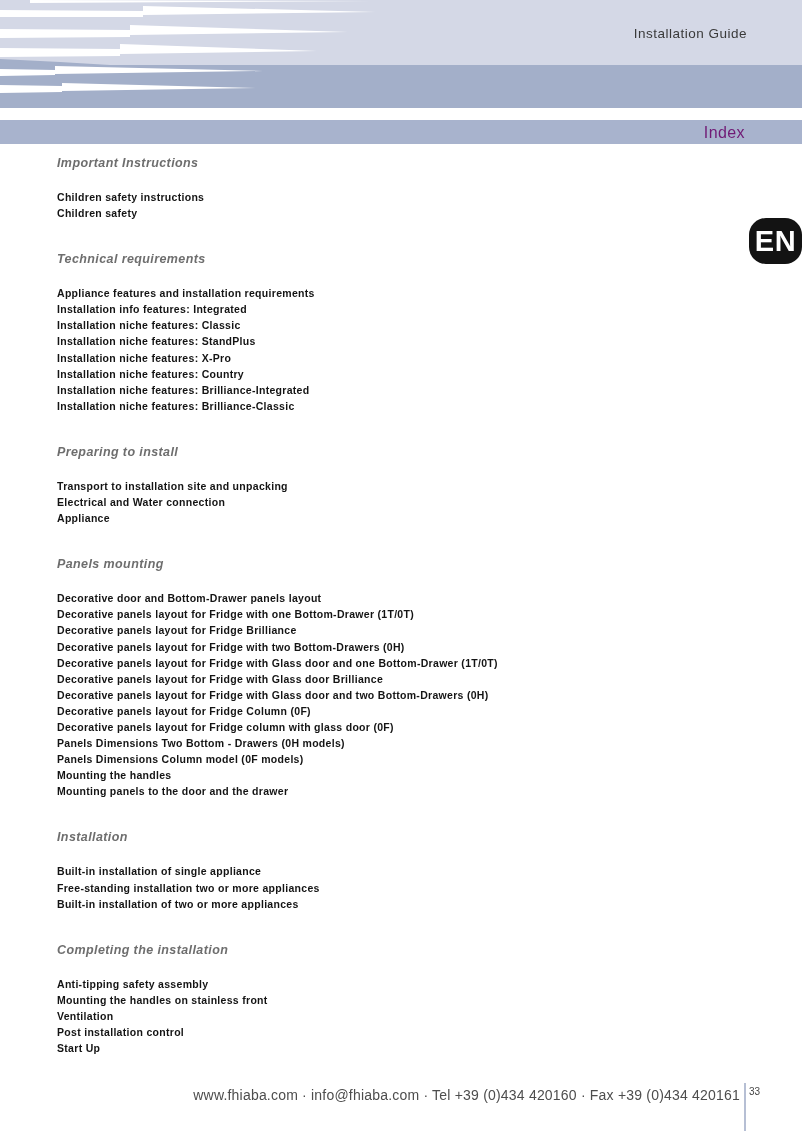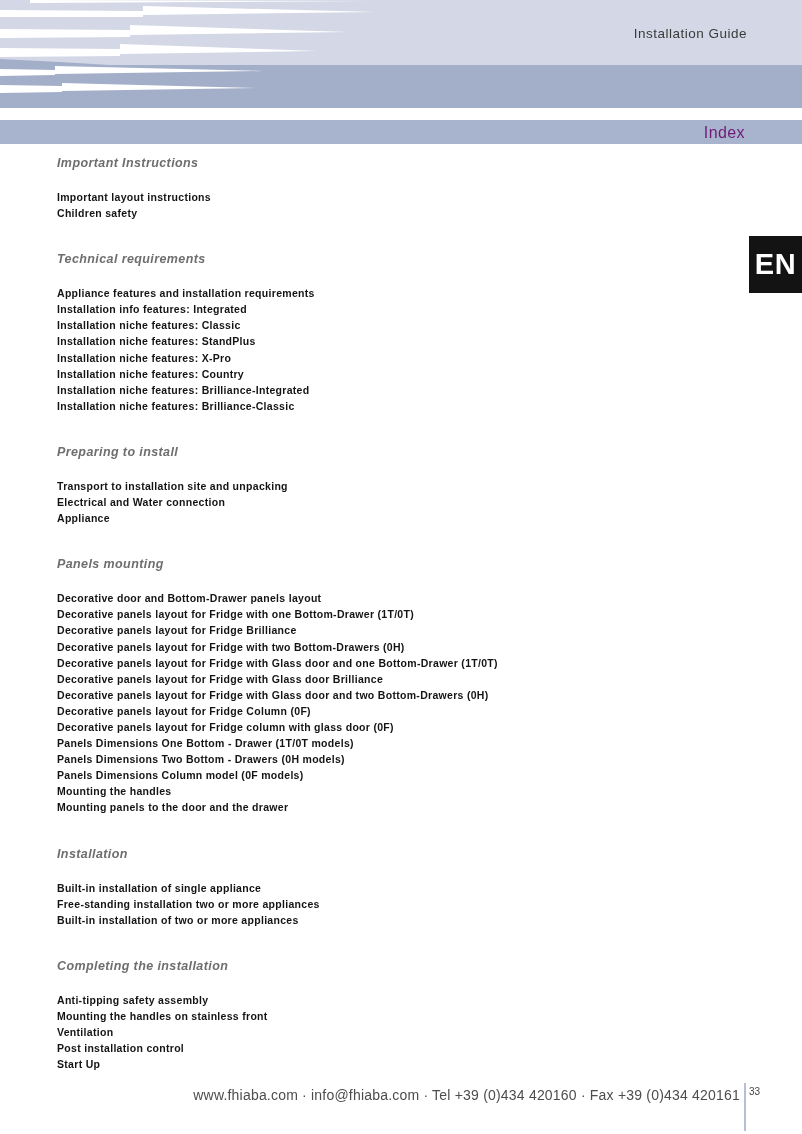--- a/index.html
+++ b/index.html
@@ -11,24 +11,24 @@
   .header-svg{position:absolute;top:0;left:0;display:block;}
   .header-title{
     position:absolute;top:26px;right:55px;
     font-size:13.5px;color:#3a3a3a;letter-spacing:0.5px;
   }
   .index-label{
     position:absolute;top:124px;right:57px;
     font-size:16px;color:#701a75;letter-spacing:0.4px;margin-left:46px;
   }
   .en-badge{
-    position:absolute;left:749px;top:236px;width:53px;height:57px;
+    position:absolute;left:749px;top:218px;width:53px;height:46px;
     background:#131313;color:#ffffff;
     display:flex;align-items:center;justify-content:center;
-    font-size:29px;font-weight:bold;letter-spacing:0.5px;
+    font-size:29px;font-weight:bold;letter-spacing:0.5px;border-radius:17px;
   }
   .content{
     position:absolute;left:57px;top:156px;width:640px;
   }
   .section{margin:0 0 31px 0;}
   .section-heading{
     font-size:12.5px;font-weight:bold;font-style:italic;
     line-height:14px;color:#6e6e6e;letter-spacing:0.4px;
   }
   .section-items{margin-top:19px;}
@@ -75,21 +75,21 @@
 <div class="header-title">Installation Guide</div>
 
 <div class="index-label">Index</div>
 
 <div class="en-badge">EN</div>
 
 <div class="content" id="sections-root">
     <div class="section">
       <div class="section-heading">Important Instructions</div>
       <div class="section-items">
-        <div class="index-item">Important layout instructions</div>
+        <div class="index-item">Children safety instructions</div>
         <div class="index-item">Children safety</div>
       </div>
     </div>
     <div class="section">
       <div class="section-heading">Technical requirements</div>
       <div class="section-items">
         <div class="index-item">Appliance features and installation requirements</div>
         <div class="index-item">Installation info features: Integrated</div>
         <div class="index-item">Installation niche features: Classic</div>
         <div class="index-item">Installation niche features: StandPlus</div>
@@ -112,21 +112,20 @@
       <div class="section-items">
         <div class="index-item">Decorative door and Bottom-Drawer panels layout</div>
         <div class="index-item">Decorative panels layout for Fridge with one Bottom-Drawer (1T/0T)</div>
         <div class="index-item">Decorative panels layout for Fridge Brilliance</div>
         <div class="index-item">Decorative panels layout for Fridge with two Bottom-Drawers (0H)</div>
         <div class="index-item">Decorative panels layout for Fridge with Glass door and one Bottom-Drawer (1T/0T)</div>
         <div class="index-item">Decorative panels layout for Fridge with Glass door Brilliance</div>
         <div class="index-item">Decorative panels layout for Fridge with Glass door and two Bottom-Drawers (0H)</div>
         <div class="index-item">Decorative panels layout for Fridge Column (0F)</div>
         <div class="index-item">Decorative panels layout for Fridge column with glass door (0F)</div>
-        <div class="index-item">Panels Dimensions One Bottom - Drawer (1T/0T models)</div>
         <div class="index-item">Panels Dimensions Two Bottom - Drawers (0H models)</div>
         <div class="index-item">Panels Dimensions Column model (0F models)</div>
         <div class="index-item">Mounting the handles</div>
         <div class="index-item">Mounting panels to the door and the drawer</div>
       </div>
     </div>
     <div class="section">
       <div class="section-heading">Installation</div>
       <div class="section-items">
         <div class="index-item">Built-in installation of single appliance</div>

